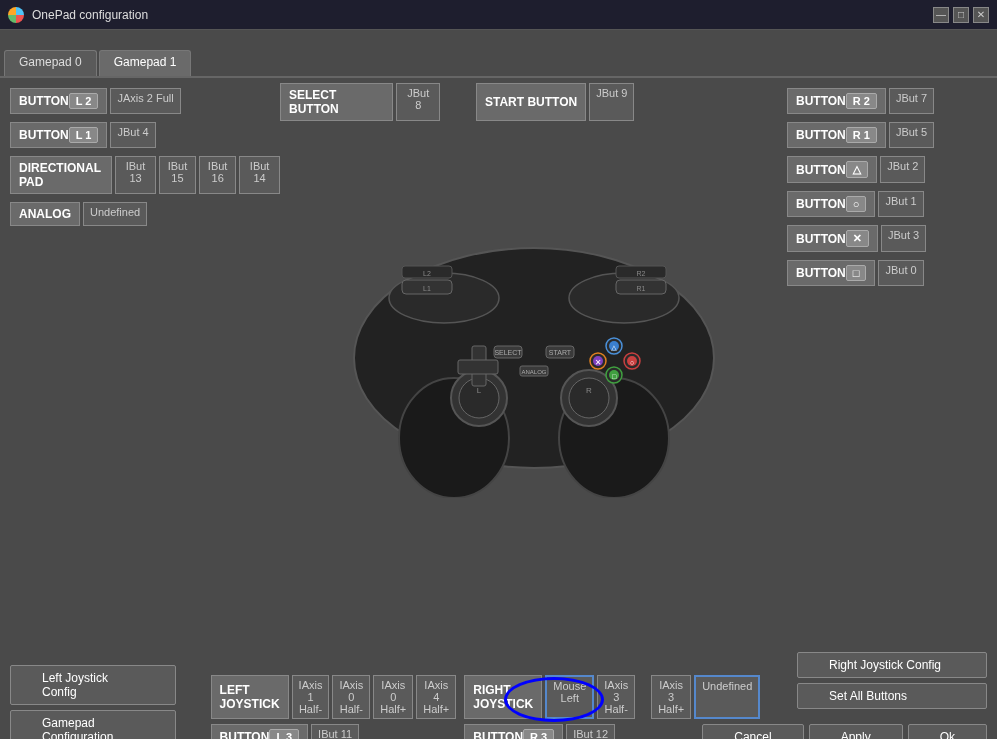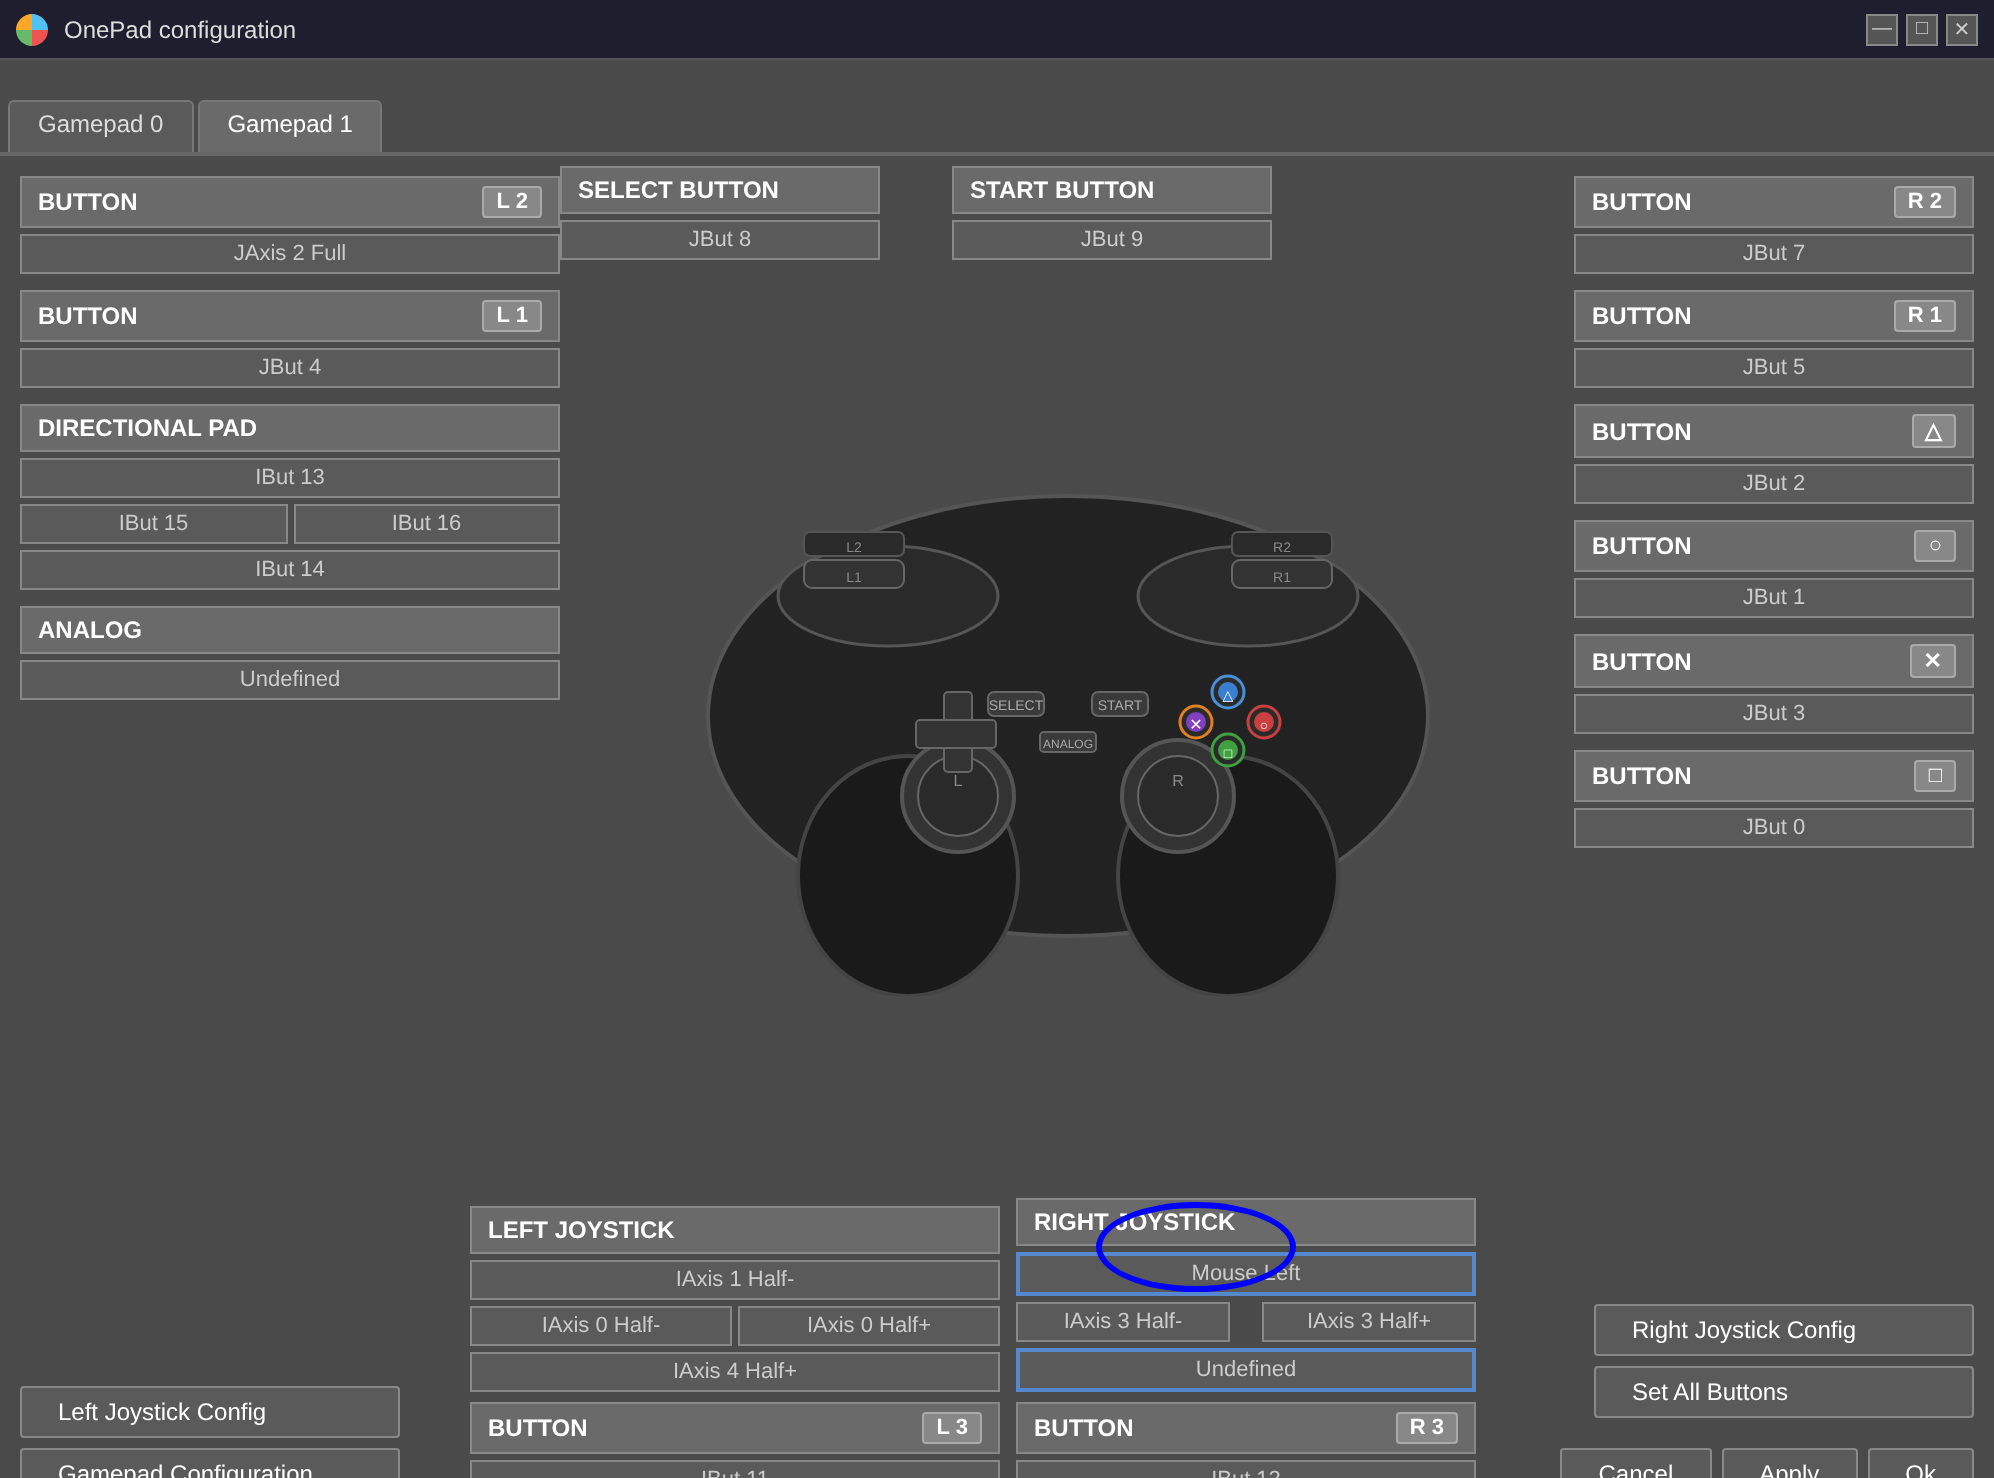--- a/index.html
+++ b/index.html
@@ -76,21 +76,21 @@
     .main {
       background: #4a4a4a;
       width: 100%;
       height: calc(739px - 30px - 32px);
       position: relative;
       padding: 10px;
     }
 
     .labeled-group {
       display: flex;
-      flex-direction: column;
+      flex-direction: row;
       gap: 3px;
     }
     .group-header {
       background: #6a6a6a;
       border: 1px solid #888;
       padding: 4px 8px;
       display: flex;
       align-items: center;
       justify-content: space-between;
       font-size: 12px;
@@ -130,21 +130,21 @@
     .controller-svg {
       width: 420px;
       height: 300px;
     }
 
     
     .action-btn {
       background: #5a5a5a;
       border: 1px solid #888;
       color: #fff;
-      padding: 5px 18px;
+      padding: 5px 31px;
       cursor: pointer;
       font-size: 12px;
       border-radius: 2px;
     }
   </style>
 </head>
 <body>
 
 <div class="title-bar">
   <div class="title-bar-icon"></div>

